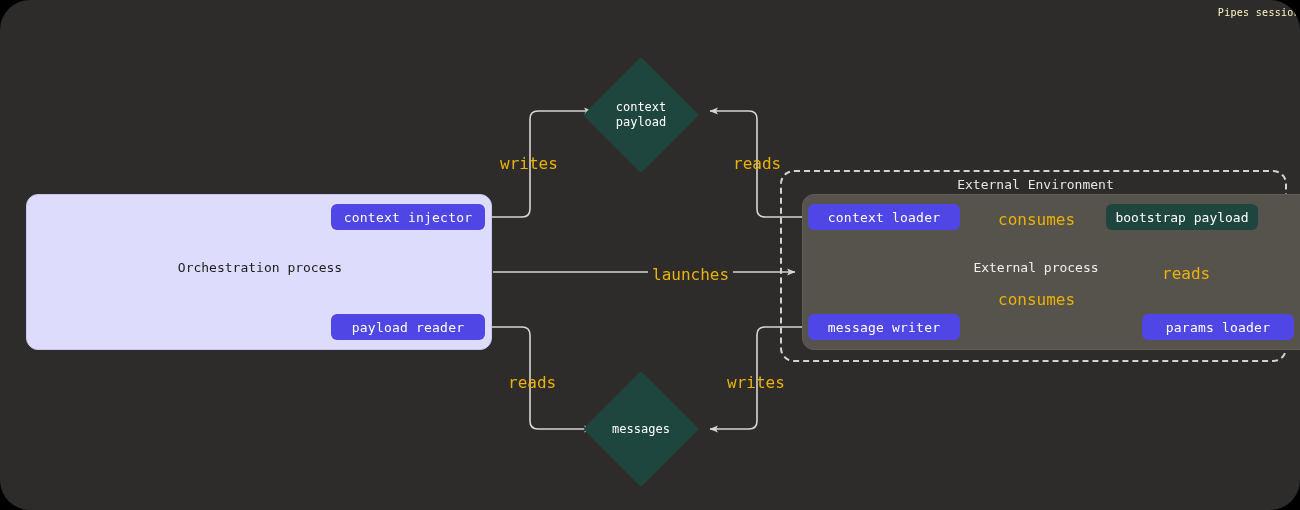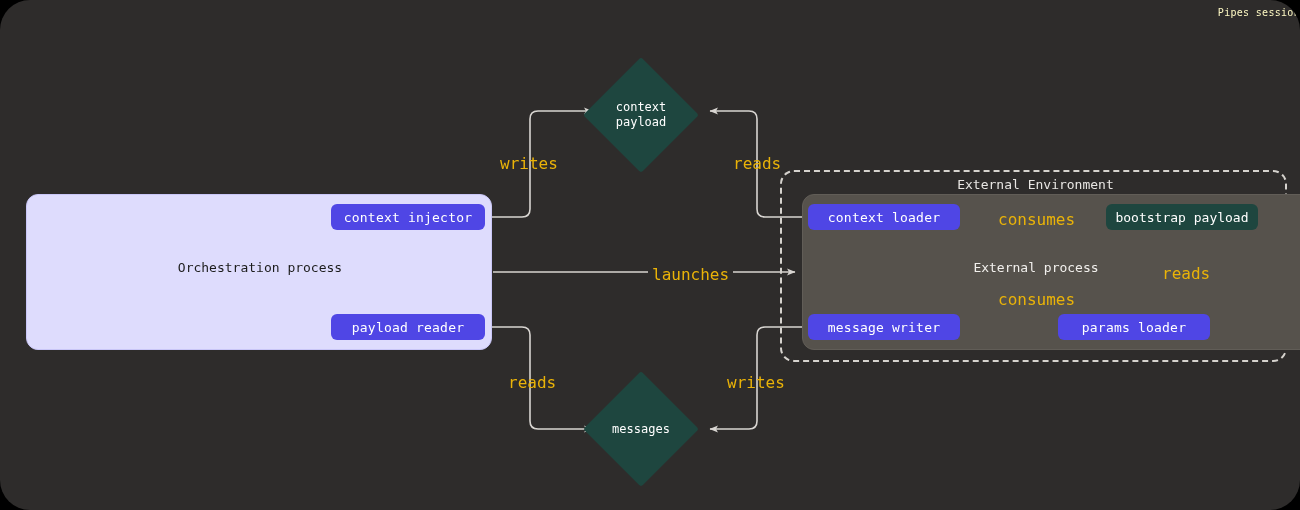--- a/index.html
+++ b/index.html
@@ -78,21 +78,21 @@
     align-items: center;
     justify-content: center;
     letter-spacing: 0.2px;
     height: 26px;
   }
 
   #context-injector { left: 331px; top: 204px; width: 154px; }
   #message-reader   { left: 331px; top: 314px; width: 154px; }
   #context-loader   { left: 808px; top: 204px; width: 152px; }
   #message-writer   { left: 808px; top: 314px; width: 152px; }
-  #params-loader    { left: 1058px; top: 314px; width: 152px; }
+  #params-loader    { left: 1142px; top: 314px; width: 152px; }
 
   
   .teal-box {
     background: #1e463f;
     color: #ffffff;
     border-radius: 6px;
     font-size: 13px;
     display: flex;
     align-items: center;
     justify-content: center;

